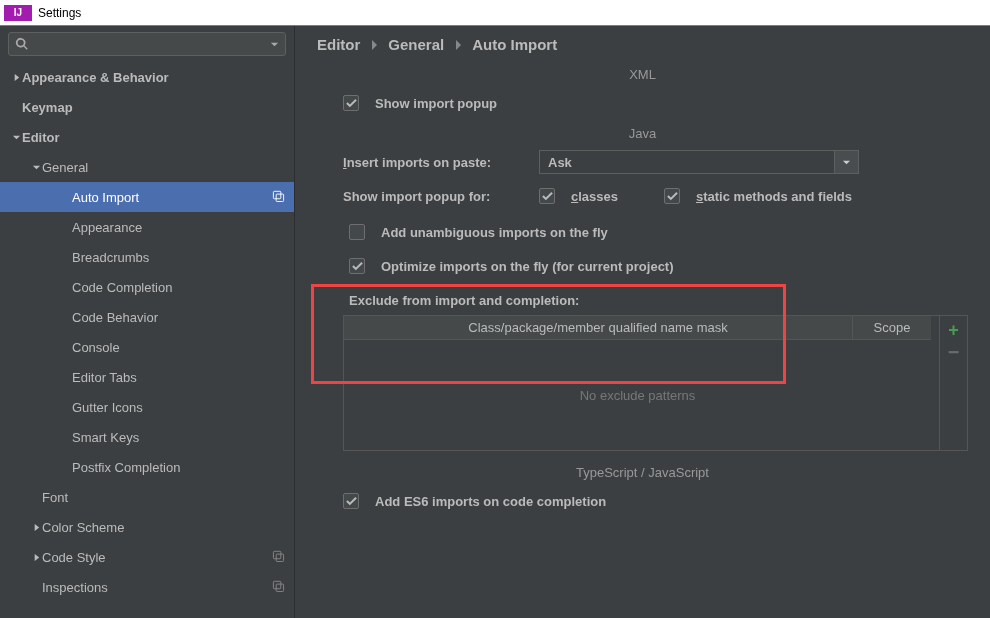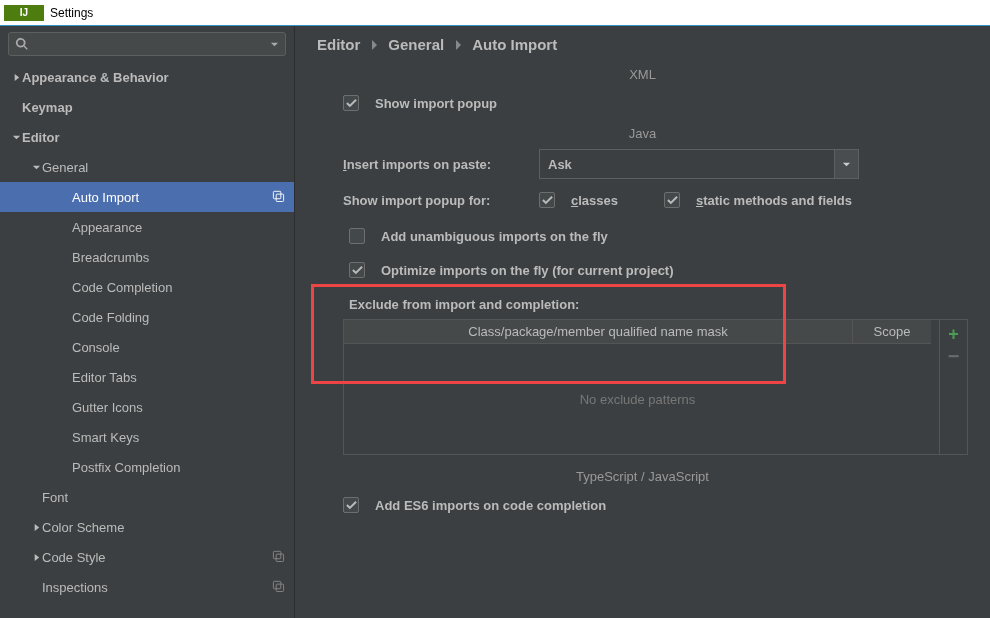--- a/index.html
+++ b/index.html
@@ -1,19 +1,19 @@
 <!DOCTYPE html>
 <html><head>
 <meta charset="utf-8">
 <style>
 * { margin: 0; padding: 0; box-sizing: border-box; font-family: "Segoe UI", Arial, sans-serif; }
 body { width: 990px; height: 618px; overflow: hidden; background: #3c3f41; color: #bbbbbb; font-size: 13px; }
 
 .titlebar { height: 26px; background: #ffffff; border-bottom: 1px solid #3592c4; display: flex; align-items: center; padding: 0 4px; gap: 6px; }
-.titlebar .app-icon { width: 40px; height: 16px; background: #4d7c0f; display: flex; align-items: center; justify-content: center; color: #fff; font-size: 10px; font-weight: bold; }
+.titlebar .app-icon { width: 28px; height: 16px; background: #a21caf; display: flex; align-items: center; justify-content: center; color: #fff; font-size: 10px; font-weight: bold; }
 .titlebar .title-text { color: #000; font-size: 12px; }
 
 .content { display: flex; height: calc(100% - 26px); }
 
 .sidebar { width: 295px; background: #3c3f41; border-right: 1px solid #2b2d2f; display: flex; flex-direction: column; }
 .search-row { padding: 6px 8px 4px; display: flex; align-items: center; gap: 6px; }
 .search-box { flex: 1; background: #45494a; border: 1px solid #5e6060; border-radius: 3px; height: 24px; display: flex; align-items: center; padding: 0 6px; gap: 4px; }
 .search-box svg { width: 14px; height: 14px; fill: #aaa; }
 .search-box input { background: transparent; border: none; outline: none; color: #bbb; flex: 1; font-size: 12px; }
 
@@ -40,21 +40,21 @@
 .field-row { display: flex; align-items: center; margin: 6px 0 8px 26px; gap: 16px; min-height: 26px; font-weight: bold; }
 .field-row.indent2 { margin-left: 32px; }
 
 .checkbox { width: 16px; height: 16px; border: 1px solid #6e6e6e; border-radius: 2px; background: #43494a; display: inline-flex; align-items: center; justify-content: center; flex-shrink: 0; }
 .checkbox svg { width: 11px; height: 10px; fill: none; stroke: #bababa; stroke-width: 2.2; display: none; }
 .checkbox.checked svg { display: block; }
 
 .label-text { color: #bbbbbb; }
 .label-text .ul { text-decoration: underline; }
 
-.select-box { display: flex; align-items: stretch; height: 30px; border: 1px solid #5e6060; background: #3c3f41; text-align: right; }
+.select-box { display: flex; align-items: stretch; height: 24px; border: 1px solid #5e6060; background: #3c3f41; text-align: right; }
 .select-box .value { flex: 1; padding: 0 8px; display: flex; align-items: center; color: #bbb; }
 .select-box .caret { width: 24px; border-left: 1px solid #5e6060; display: flex; align-items: center; justify-content: center; background: #4a4d4f; }
 .select-box .caret svg { width: 9px; height: 9px; fill: #ccc; }
 
 .highlight-box { border: 3px solid #e44; position: absolute; pointer-events: none; }
 
 .exclude-table { margin-left: 26px; border: 1px solid #555; background: #3c3f41; display: flex; gap: 8px; }
 .exclude-table .tbl { flex: 1; }
 .exclude-table .header { display: flex; background: #45494a; border-bottom: 1px solid #555; }
 .exclude-table .header .col { padding: 4px 8px; text-align: center; color: #bbb; }
@@ -130,21 +130,21 @@
         <div class="tree-item d2">
           <span class="arrow"></span>
           <span class="label">Breadcrumbs</span>
         </div>
         <div class="tree-item d2">
           <span class="arrow"></span>
           <span class="label">Code Completion</span>
         </div>
         <div class="tree-item d2">
           <span class="arrow"></span>
-          <span class="label">Code Folding</span>
+          <span class="label">Code Behavior</span>
         </div>
         <div class="tree-item d2">
           <span class="arrow"></span>
           <span class="label">Console</span>
         </div>
         <div class="tree-item d2">
           <span class="arrow"></span>
           <span class="label">Editor Tabs</span>
         </div>
         <div class="tree-item d2">

